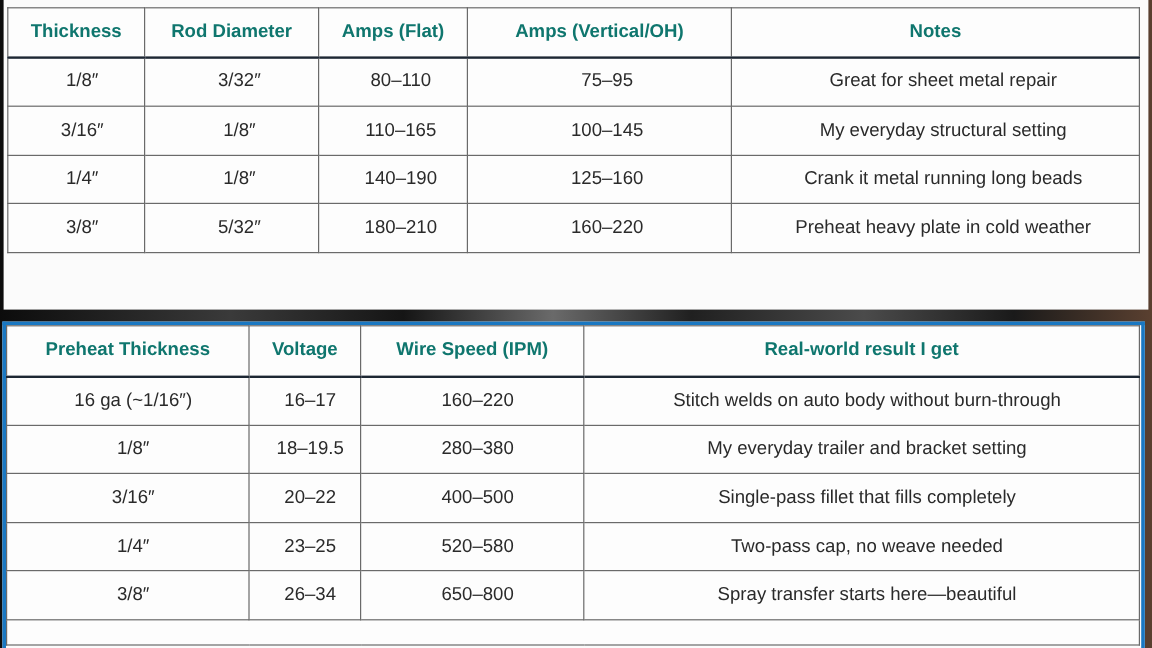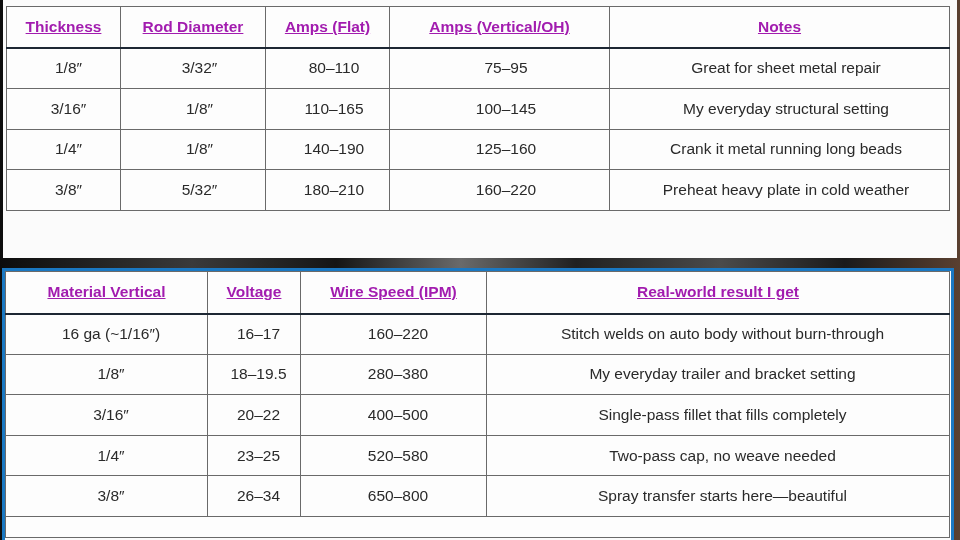--- a/index.html
+++ b/index.html
@@ -36,25 +36,24 @@
       border: 1px solid #6a6a6a;
       font-size: 15.5px;
       text-align: center;
       padding: 0 0 0 13px;
       white-space: nowrap;
       overflow: hidden;
       color: #2a2a2a;
     }
     th {
       font-weight: bold;
-      color: #a21caf;
+      color: #0f766e;
       text-align: center;
       padding: 0;
       border-bottom: 2px solid #1d2733;
-      text-decoration: underline;
     }
     table.t1 th { height: 41px; }
     table.t1 td { height: 40.8px; }
     table.t2 th { height: 42px; }
     table.t2 td { height: 40.6px; }
     table.t2 tr.empty td { height: 21px; }
     table.t2 td { padding-left: 9px; }
     table.t1 td.c0 { padding-left: 10px; }
     table.t2 th.notes-h, table.t1 th.notes-h { }
     table.t2 { border-left: 1px solid #6a6a6a; }
@@ -119,21 +118,21 @@
 
 <table class="t2">
   <colgroup>
     <col style="width:202px">
       <col style="width:93px">
       <col style="width:186px">
       <col style="width:463px">
   </colgroup>
   <thead>
     <tr>
-      <th>Material Vertical</th>
+      <th>Preheat Thickness</th>
       <th>Voltage</th>
       <th>Wire Speed (IPM)</th>
       <th class="notes-h">Real-world result I get</th>
     </tr>
   </thead>
   <tbody>
     <tr>
       <td>16 ga (~1/16″)</td>
       <td>16–17</td>
       <td>160–220</td>

